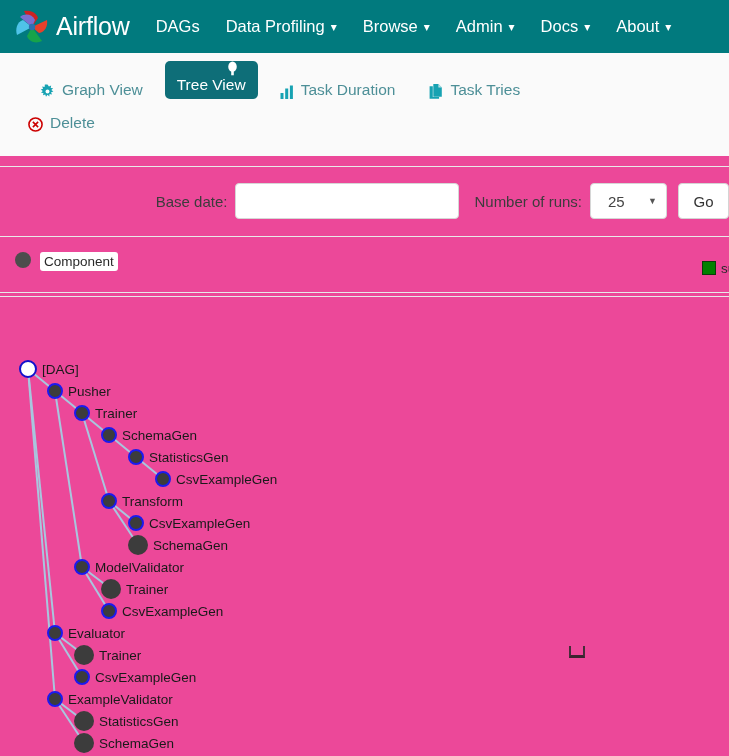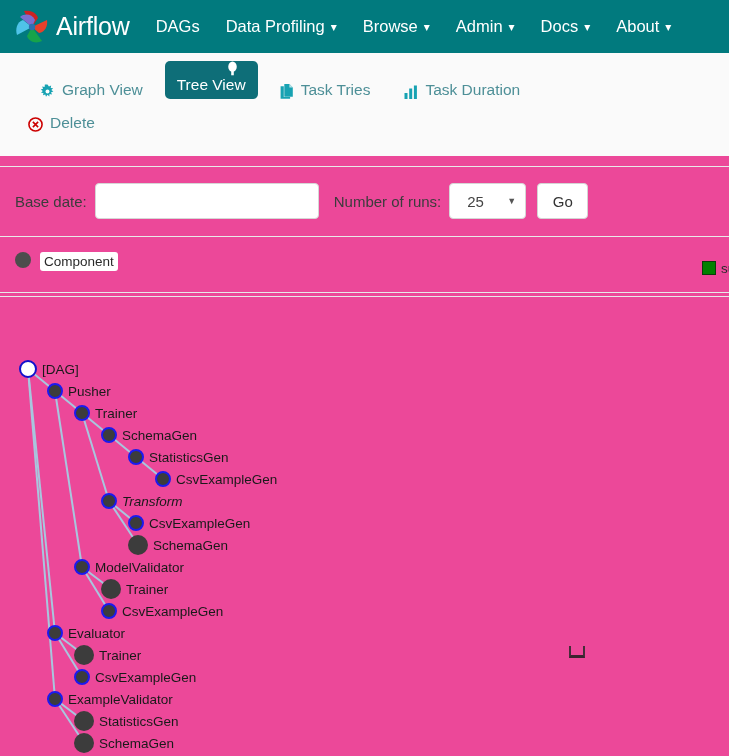--- a/index.html
+++ b/index.html
@@ -131,20 +131,21 @@
   .hr.d { top: 296px; }
 
   
   .controls {
     position: absolute;
     left: 0; top: 178px;
     width: 729px;
     height: 46px;
     display: flex;
     align-items: center;
+    justify-content: flex-end;
   }
   .ctl-label {
     font-size: 15px;
     color: #3c3c3c;
     margin-left: 15px;
     margin-right: 8px;
     white-space: nowrap;
   }
   .base-date-input {
     width: 224px;
@@ -352,38 +353,38 @@
           <svg width="13" height="15" viewBox="0 0 14 16" fill="#ffffff">
             <ellipse cx="7" cy="6" rx="4.6" ry="5.6"></ellipse>
             <rect x="5.6" y="10" width="2.8" height="5.3"></rect>
           </svg>
         </span>
         <span>Tree View</span>
       </div>
 
       <div class="tab">
         <span class="tico">
+          <svg width="14" height="14" viewBox="0 0 14 14" fill="#17a2b2">
+            <rect x="0.5" y="8" width="3" height="6"></rect>
+            <rect x="5.2" y="3.5" width="3" height="10.5"></rect>
+            <rect x="9.9" y="0.5" width="3" height="13.5"></rect>
+          </svg>
+        </span>
+        <span>Task Duration</span>
+      </div>
+
+      <div class="tab">
+        <span class="tico">
           <svg width="14" height="15" viewBox="0 0 14 15" fill="#17a2b2">
             <path d="M4.3 0 h5.1 l3.4 3.4 v9.3 h-8.5z"></path>
             <path d="M0.6 2.3 h3.2 v10.8 h6.3 v1.6 h-9.5z"></path>
             <path d="M9.4 0 l3.4 3.4 h-3.4z" fill="#b9e2e8"></path>
           </svg>
         </span>
         <span>Task Tries</span>
-      </div>
-
-      <div class="tab">
-        <span class="tico">
-          <svg width="14" height="14" viewBox="0 0 14 14" fill="#17a2b2">
-            <rect x="0.5" y="8" width="3" height="6"></rect>
-            <rect x="5.2" y="3.5" width="3" height="10.5"></rect>
-            <rect x="9.9" y="0.5" width="3" height="13.5"></rect>
-          </svg>
-        </span>
-        <span>Task Duration</span>
       </div>
 
 
       <div class="tab">
 
         <span></span>
       </div>
     </div>
 
     <div class="tab-row2">
@@ -453,21 +454,21 @@
         <div class="tree-label" style="left: 68px; top: 91px;">Pusher</div>
         <div class="tree-node" style="width: 16px; height: 16px; left: 82px; top: 113px; background: rgb(60, 60, 60); border: 2px solid rgb(26, 26, 238);"></div>
         <div class="tree-label" style="left: 95px; top: 113px;">Trainer</div>
         <div class="tree-node" style="width: 16px; height: 16px; left: 109px; top: 135px; background: rgb(60, 60, 60); border: 2px solid rgb(26, 26, 238);"></div>
         <div class="tree-label" style="left: 122px; top: 135px;">SchemaGen</div>
         <div class="tree-node" style="width: 16px; height: 16px; left: 136px; top: 157px; background: rgb(60, 60, 60); border: 2px solid rgb(26, 26, 238);"></div>
         <div class="tree-label" style="left: 149px; top: 157px;">StatisticsGen</div>
         <div class="tree-node" style="width: 16px; height: 16px; left: 163px; top: 179px; background: rgb(60, 60, 60); border: 2px solid rgb(26, 26, 238);"></div>
         <div class="tree-label" style="left: 176px; top: 179px;">CsvExampleGen</div>
         <div class="tree-node" style="width: 16px; height: 16px; left: 109px; top: 201px; background: rgb(60, 60, 60); border: 2px solid rgb(26, 26, 238);"></div>
-        <div class="tree-label" style="left: 122px; top: 201px; font-style: italic;">Transform</div>
+        <div class="tree-label" style="left: 122px; top: 201px;">Transform</div>
         <div class="tree-node" style="width: 16px; height: 16px; left: 136px; top: 223px; background: rgb(60, 60, 60); border: 2px solid rgb(26, 26, 238);"></div>
         <div class="tree-label" style="left: 149px; top: 223px;">CsvExampleGen</div>
         <div class="tree-node" style="width: 20px; height: 20px; left: 138px; top: 245px; background: rgb(60, 60, 60); border: 0px;"></div>
         <div class="tree-label" style="left: 153px; top: 245px;">SchemaGen</div>
         <div class="tree-node" style="width: 16px; height: 16px; left: 82px; top: 267px; background: rgb(60, 60, 60); border: 2px solid rgb(26, 26, 238);"></div>
         <div class="tree-label" style="left: 95px; top: 267px;">ModelValidator</div>
         <div class="tree-node" style="width: 20px; height: 20px; left: 111px; top: 289px; background: rgb(60, 60, 60); border: 0px;"></div>
         <div class="tree-label" style="left: 126px; top: 289px;">Trainer</div>
         <div class="tree-node" style="width: 16px; height: 16px; left: 109px; top: 311px; background: rgb(60, 60, 60); border: 2px solid rgb(26, 26, 238);"></div>
         <div class="tree-label" style="left: 122px; top: 311px;">CsvExampleGen</div>

